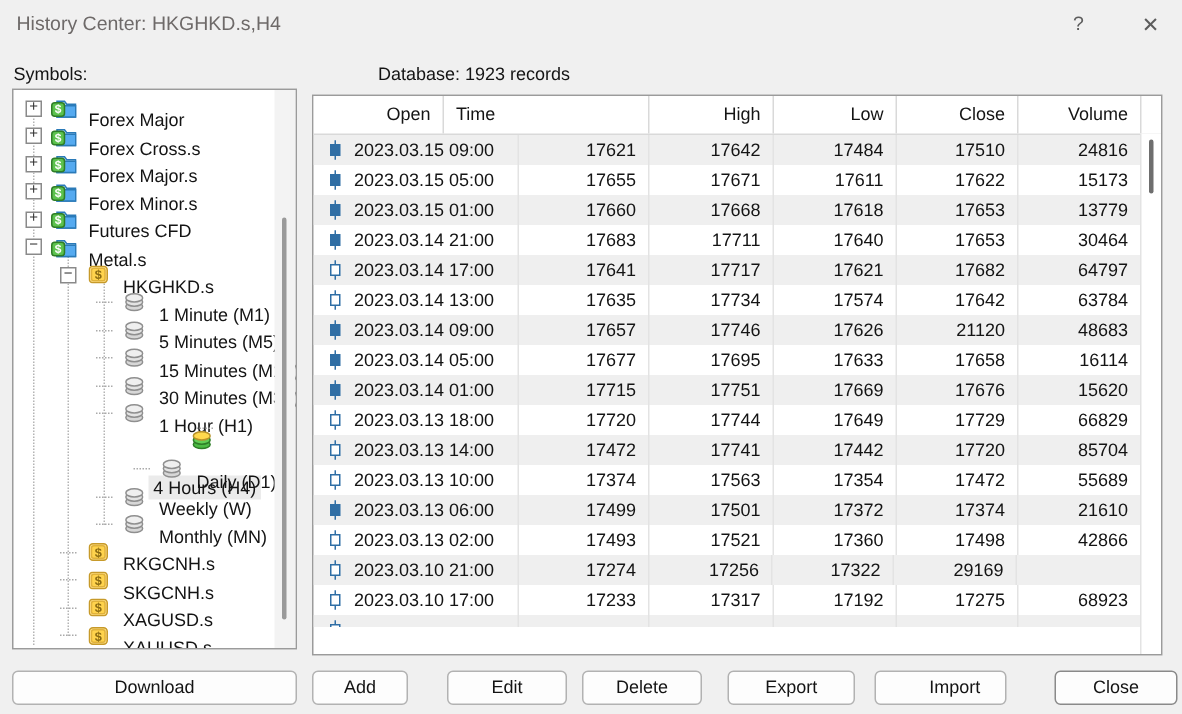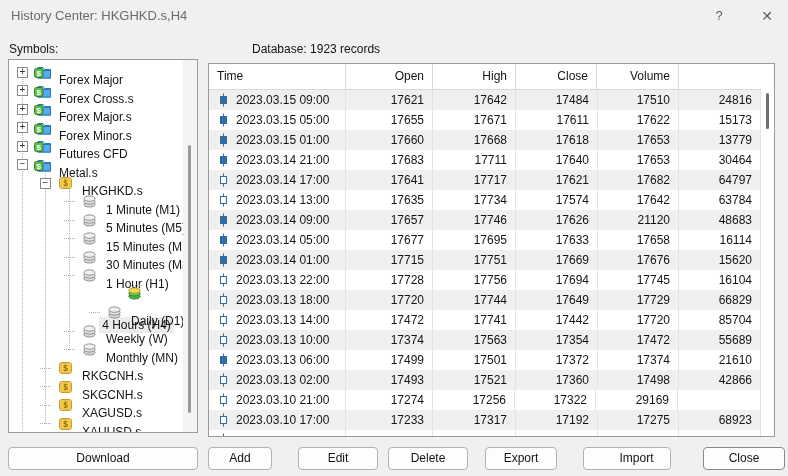--- a/index.html
+++ b/index.html
@@ -51,21 +51,21 @@
   .tscroll{position:absolute;right:0;top:25px;bottom:0;width:13px;background:#fff;
     border-left:1px solid #e3e3e3;z-index:2;}
   .tscroll .thumb{position:absolute;left:5px;width:3px;top:4px;height:36px;background:#6e6e6e;border-radius:2px;}
   
   .btn{position:absolute;top:447px;height:23px;box-sizing:border-box;background:#fdfdfd;
     border:1px solid #b2b2b2;border-radius:4px;text-align:center;line-height:21px;cursor:default;}
   .btn-download{left:8px;width:190px;}
   .btn-add{left:208px;width:64px;}
   .btn-edit{left:298px;width:80px;}
   .btn-delete{left:388px;width:80px;}
-  .btn-export{left:485px;width:72px;}
+  .btn-export{left:485px;width:85px;}
   .btn-import{left:583px;width:88px;padding-left:19px;}
   .btn-close{left:703px;width:82px;border-color:#8a8a8a;}
 </style>
 </head>
 <body>
 
 <div class="titlebar">
   <div class="title">History Center: HKGHKD.s,H4</div>
   <div class="winbtn help">?</div>
   <div class="winbtn close">✕</div>
@@ -326,23 +326,24 @@
         <span class="tlabel">XAUUSD.s</span>
       </div>
     </div>
   <div class="tree-scroll">
     <div class="thumb"></div>
   </div>
 </div>
 
 <div class="table-panel">
   <div class="thead">
+      <div class="th c1 right">Open</div>
       <div class="th c0">Time</div>
-      <div class="th c1 right">Open</div>
       <div class="th c2 right">High</div>
+      <div class="th c3 right">Low</div>
       <div class="th c4 right">Close</div>
       <div class="th c5 right">Volume</div>
     </div>
   <div class="tbody">
       <div class="tr">
         <div class="td time c0">
           <span class="candle">
             <svg width="9" height="14" viewBox="0 0 9 14">
               <line x1="4.5" y1="0.5" x2="4.5" y2="13.5" stroke="#2f6ea5"></line>
               <rect x="1.5" y="3.5" width="6" height="7" fill="#2f6ea5" stroke="#2f6ea5"></rect>
@@ -476,36 +477,20 @@
               <rect x="1.5" y="3.5" width="6" height="7" fill="#2f6ea5" stroke="#2f6ea5"></rect>
             </svg>
           </span>
           <span>2023.03.14 01:00</span>
         </div>
         <div class="td c1">17715</div>
         <div class="td c2">17751</div>
         <div class="td c3">17669</div>
         <div class="td c4">17676</div>
         <div class="td c5">15620</div>
-      </div>
-      <div class="tr">
-        <div class="td time c0">
-          <span class="candle">
-            <svg width="9" height="14" viewBox="0 0 9 14">
-              <line x1="4.5" y1="0.5" x2="4.5" y2="13.5" stroke="#2f6ea5"></line>
-              <rect x="1.5" y="3.5" width="6" height="7" fill="#ffffff" stroke="#2f6ea5"></rect>
-            </svg>
-          </span>
-          <span>2023.03.13 22:00</span>
-        </div>
-        <div class="td c1">17728</div>
-        <div class="td c2">17756</div>
-        <div class="td c3">17694</div>
-        <div class="td c4">17745</div>
-        <div class="td c5">16104</div>
       </div>
       <div class="tr">
         <div class="td time c0">
           <span class="candle">
             <svg width="9" height="14" viewBox="0 0 9 14">
               <line x1="4.5" y1="0.5" x2="4.5" y2="13.5" stroke="#2f6ea5"></line>
               <rect x="1.5" y="3.5" width="6" height="7" fill="#ffffff" stroke="#2f6ea5"></rect>
             </svg>
           </span>
           <span>2023.03.13 18:00</span>

